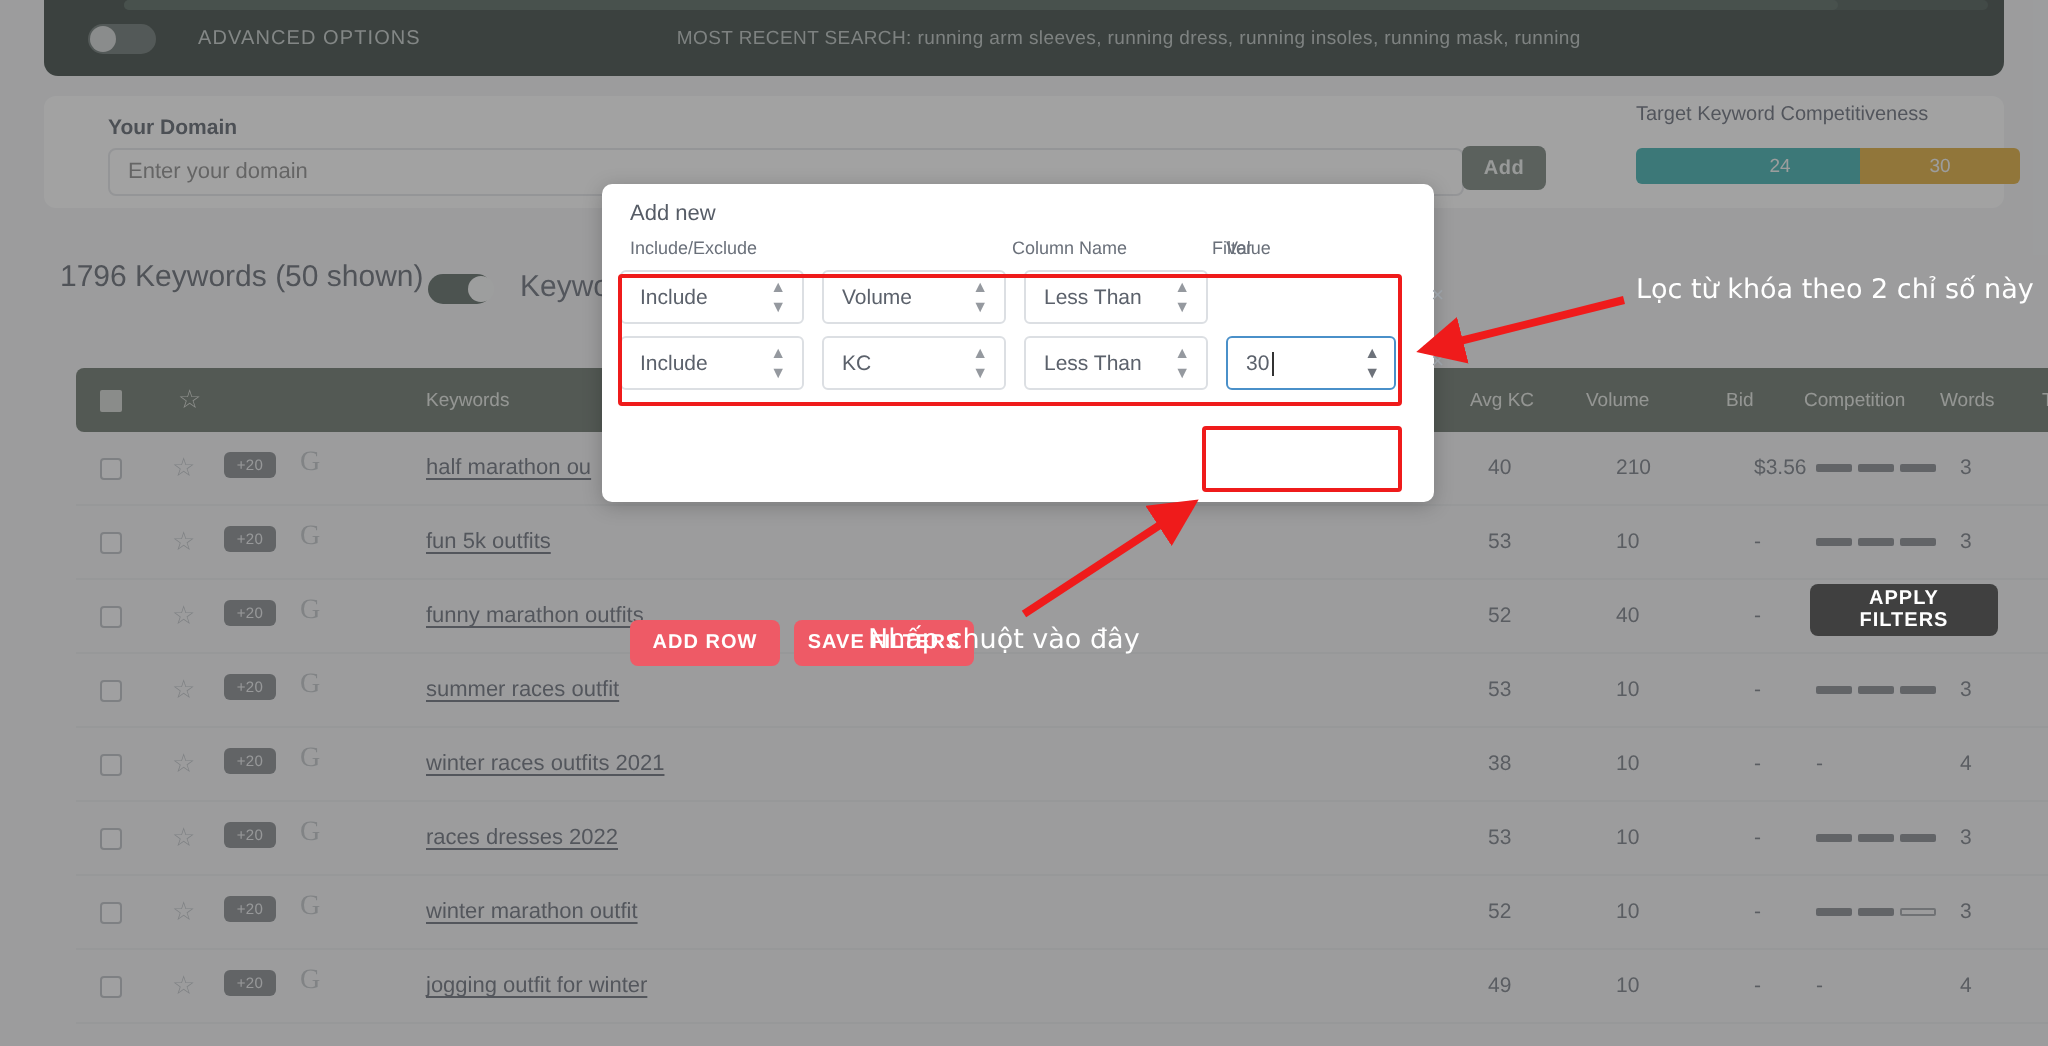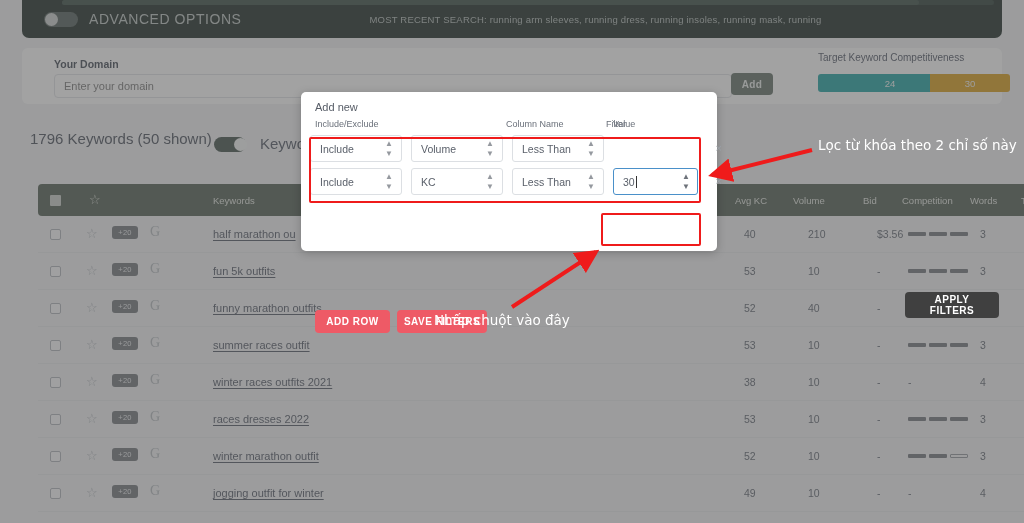--- a/index.html
+++ b/index.html
@@ -29,21 +29,21 @@
     width:34px; height:15px; border-radius:8px; background:#4d5a57;
     position:relative; flex:none; margin-left:22px;
   }
   .toggle .knob {
     position:absolute; width:13px; height:13px; border-radius:50%;
     background:#c9cdcc; top:1px; left:1px;
   }
   .toggle.on { background:#3c4b46; }
   .toggle.on .knob { left:20px; background:#f4f6f5; }
   .adv-label {
-    color:#b9c1bf; font-size:14px; letter-spacing:.55px; margin-left:11px;
+    color:#b9c1bf; font-size:10px; letter-spacing:.55px; margin-left:21px;
   }
   .recent {
     color:#aeb7b5; font-size:9.5px; margin-left:128px; letter-spacing:.2px;
   }
   .topbar-scroll {
     position:absolute; left:40px; right:8px; top:34px; height:5px;
     background:#253731; border-radius:3px;
   }
   .topbar-scroll .thumb{
     position:absolute; left:0; top:0; width:92%; height:100%;

